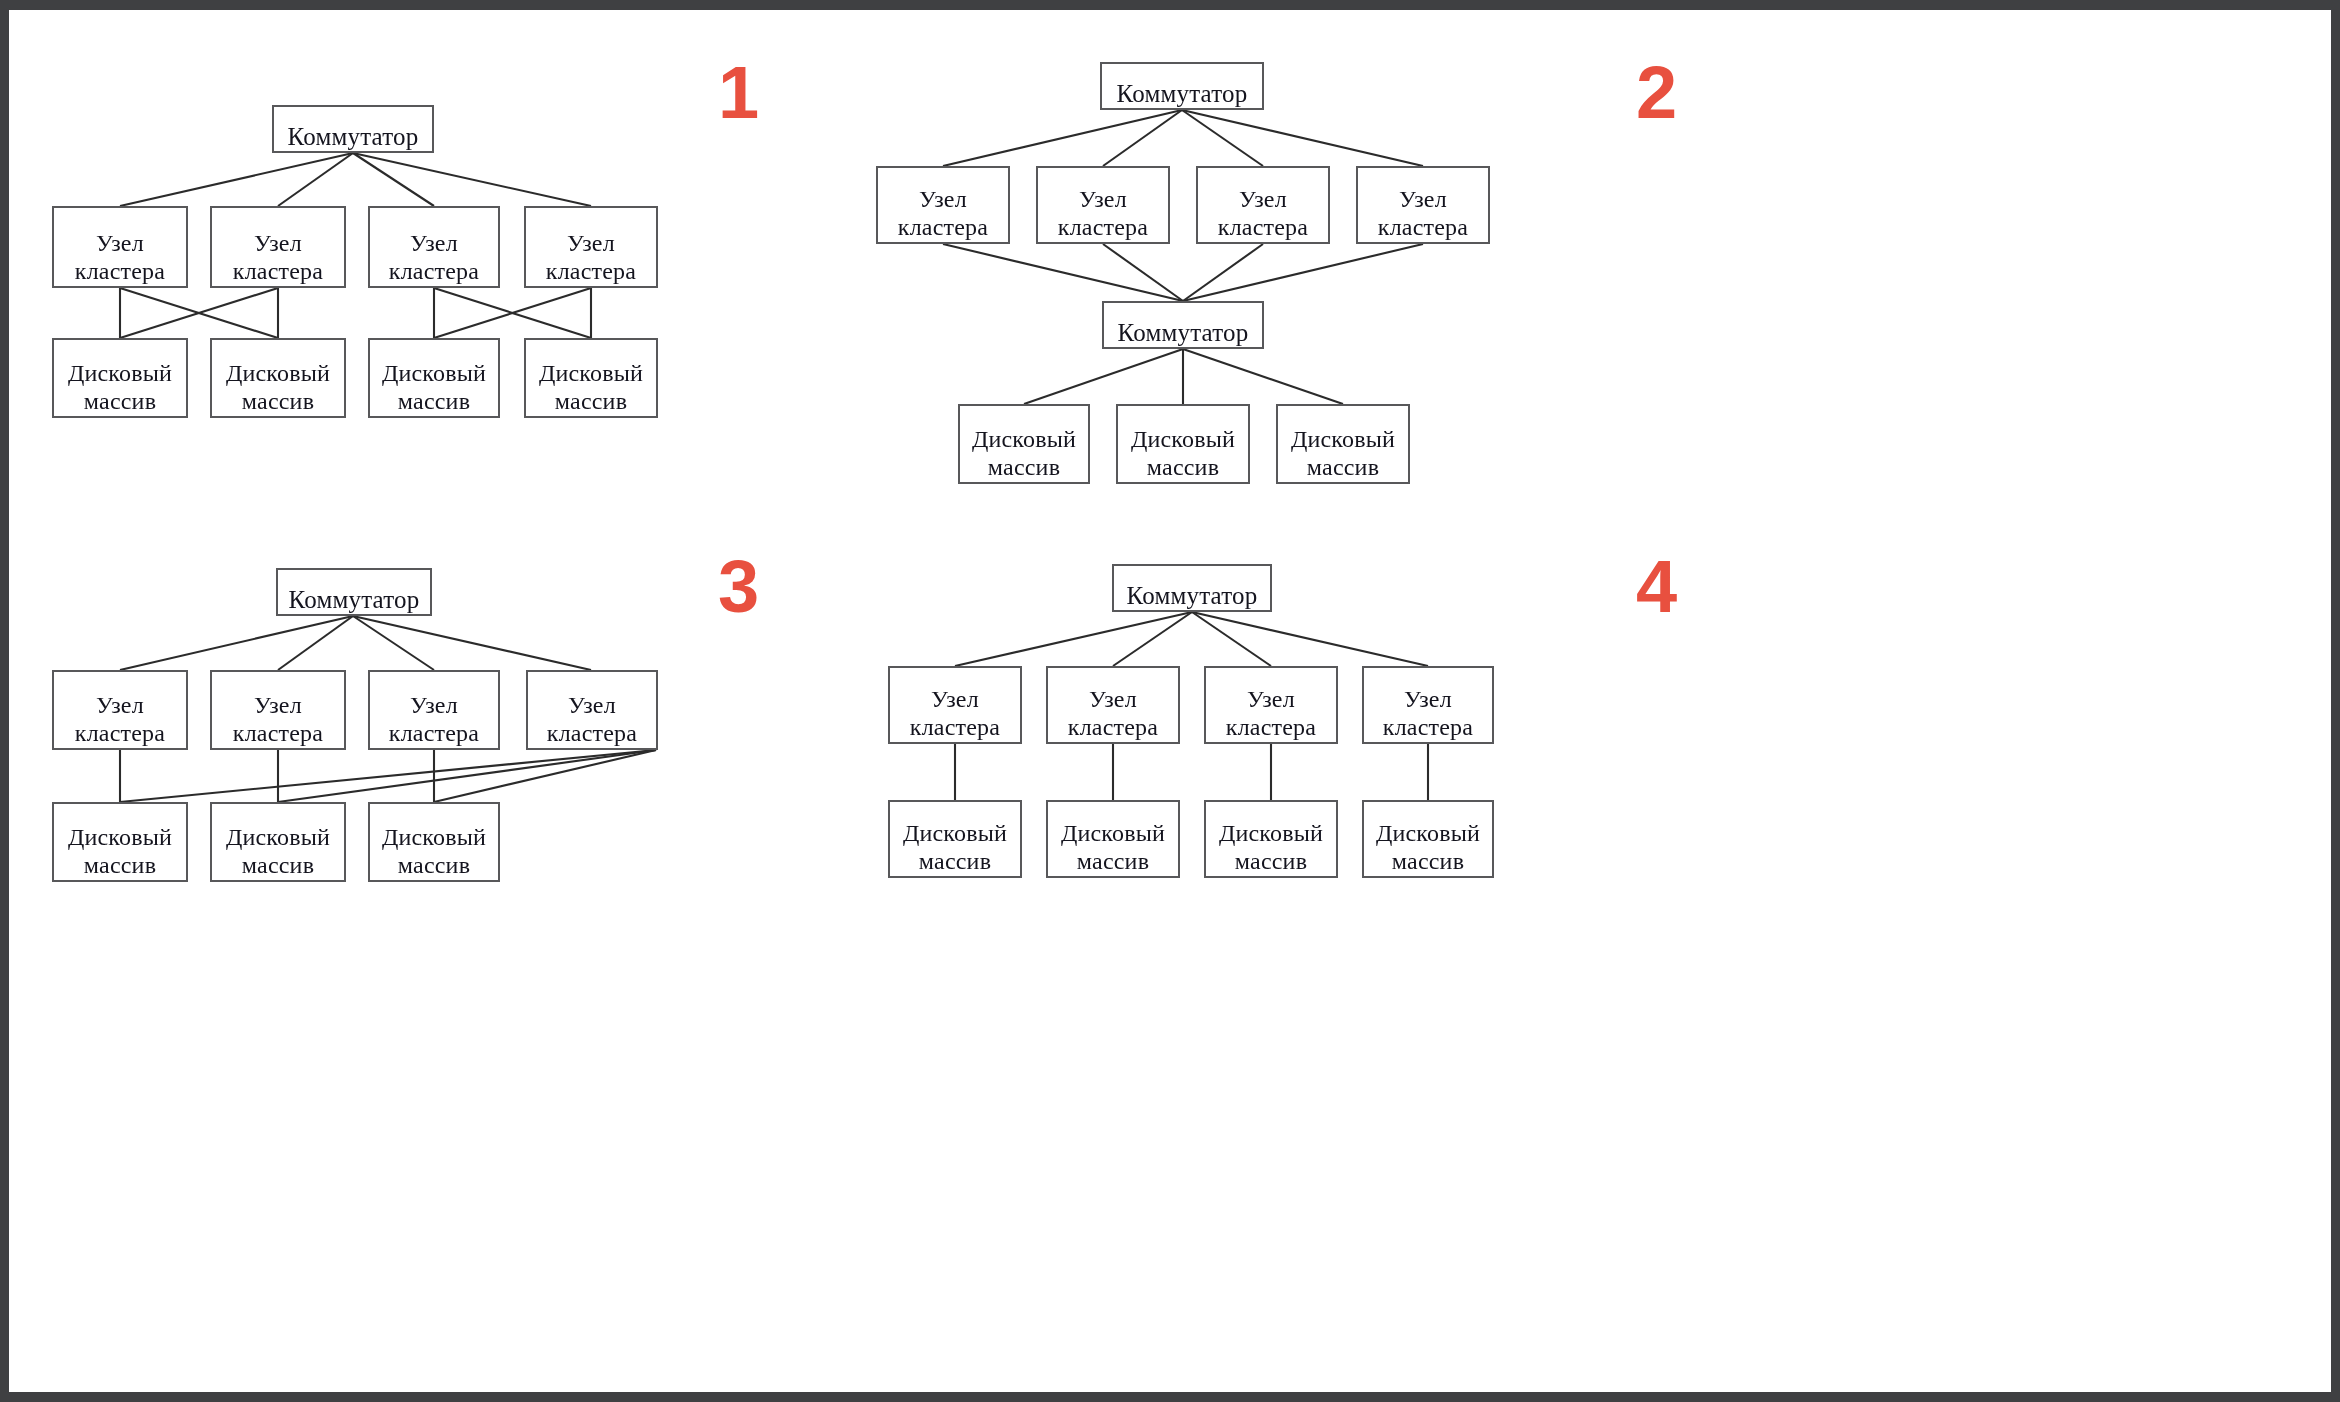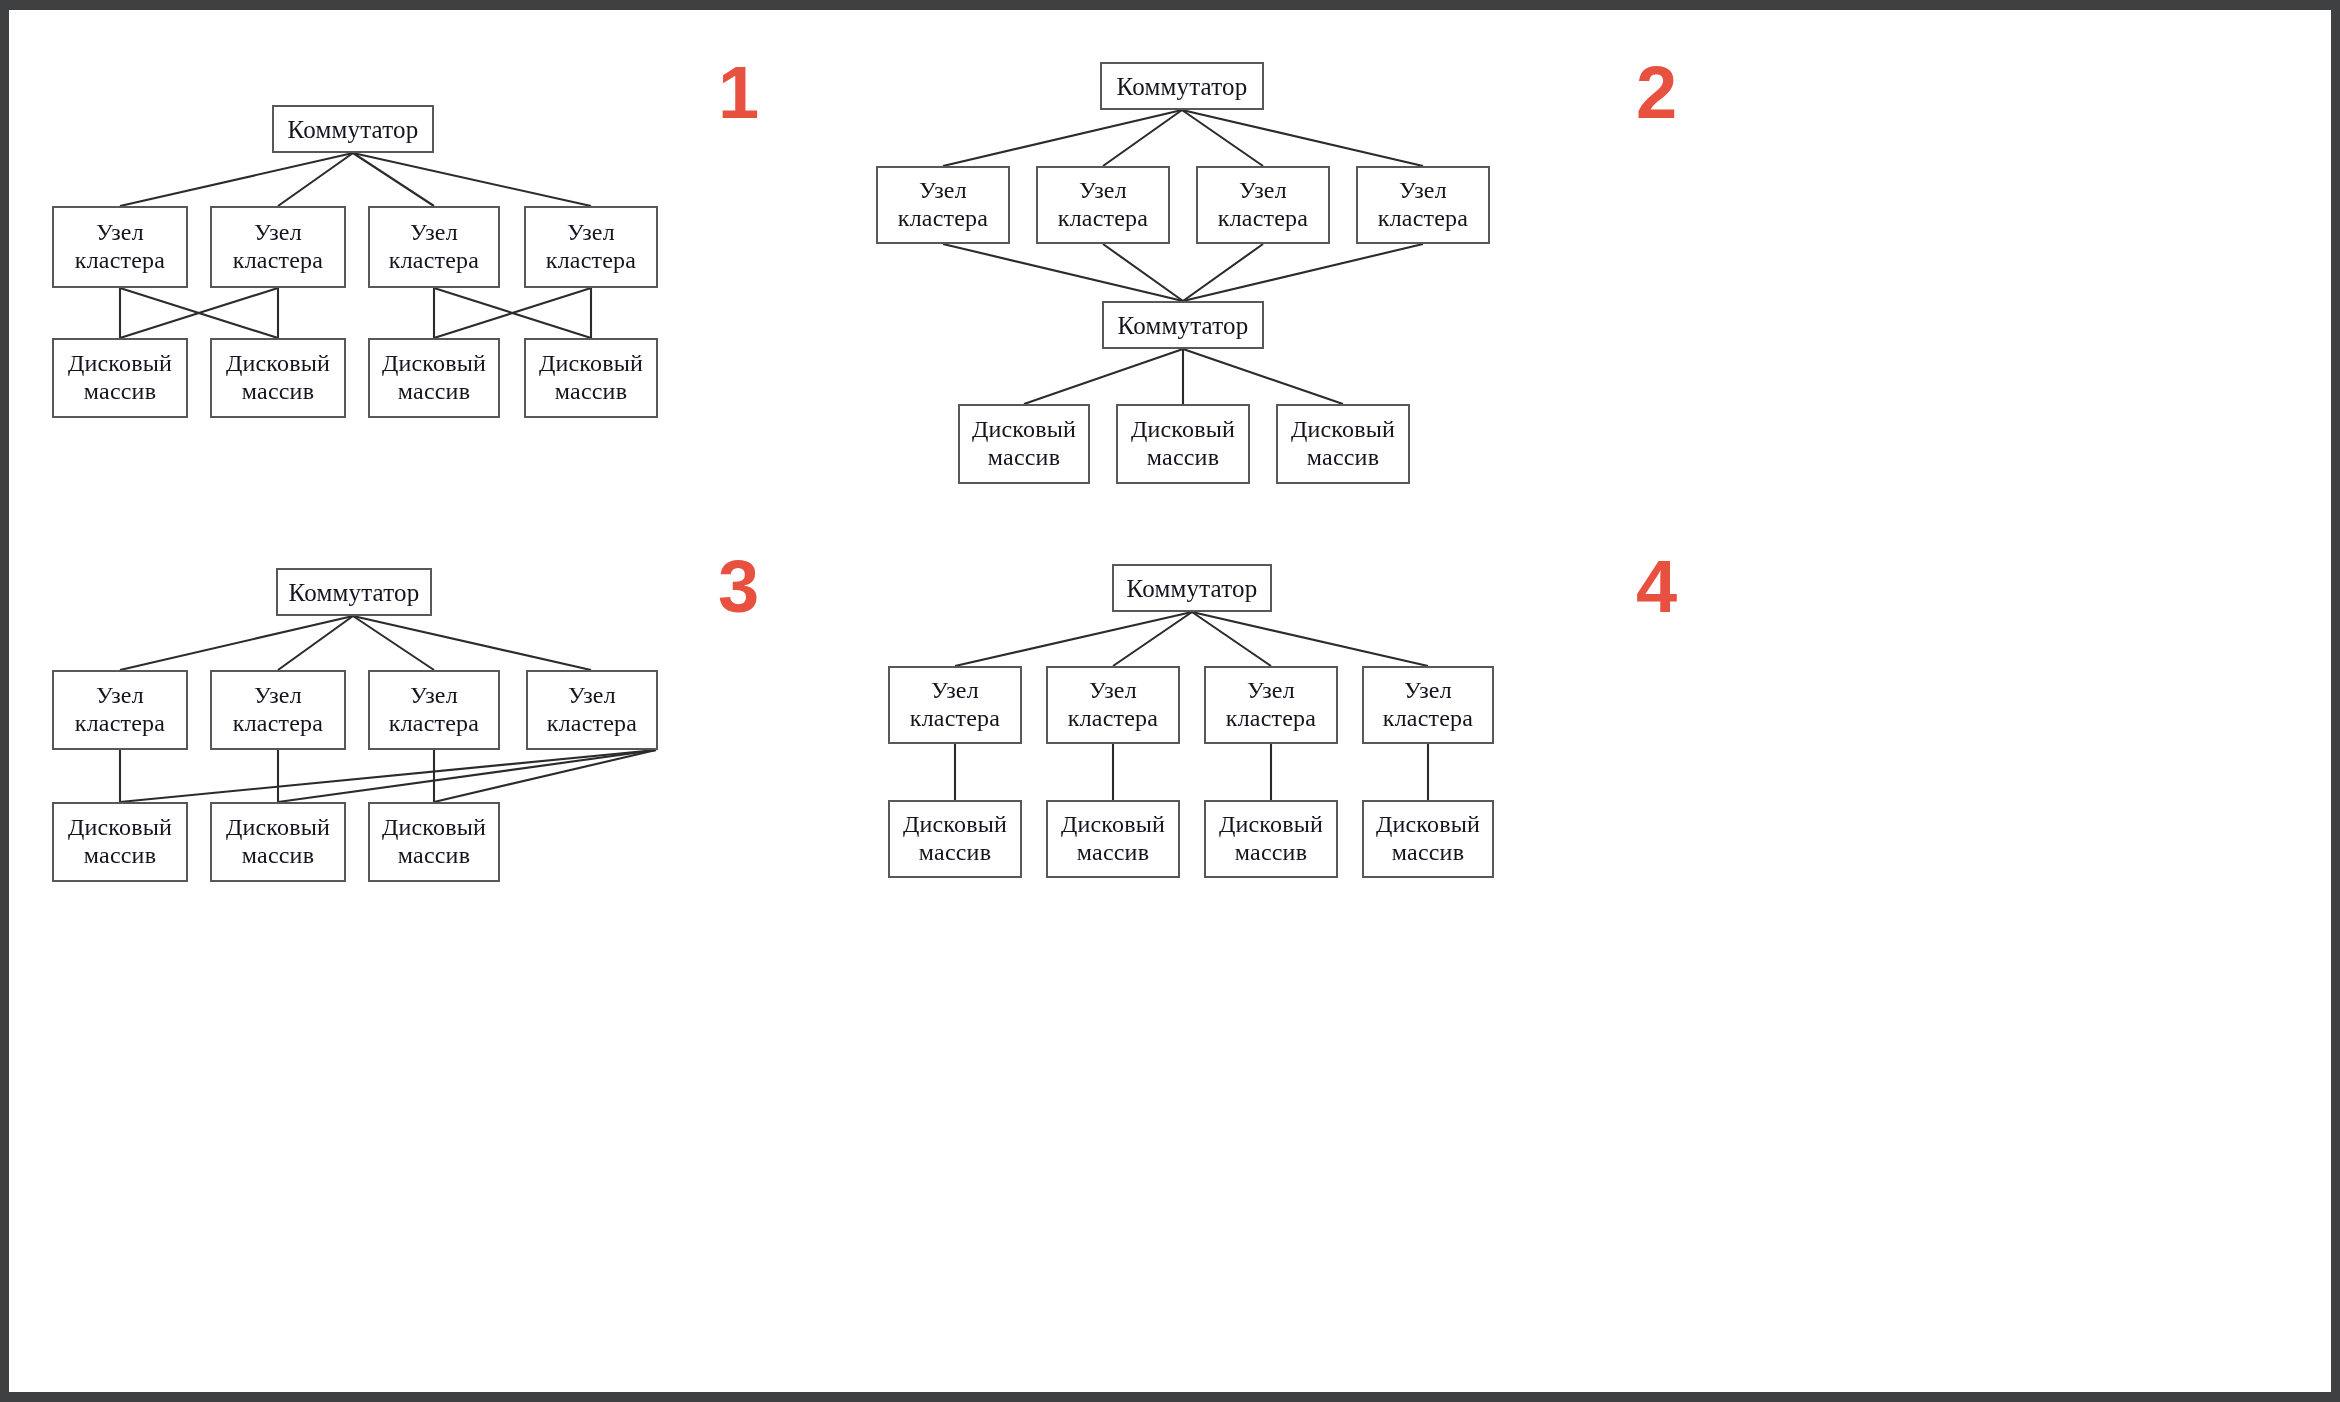--- a/index.html
+++ b/index.html
@@ -41,21 +41,21 @@
     stroke: #2b2b2b;
     stroke-width: 2.1;
     fill: none;
   }
   .node-box {
     position: absolute;
     box-sizing: border-box;
     border: 2px solid #58585a;
     background: #ffffff;
     display: flex;
-    align-items: center;
+    align-items: flex-end;
     justify-content: center;
     text-align: center;
     color: #14141e;
     line-height: 1.16;
     letter-spacing: 0.2px;
     z-index: 3;
   }
   .node-box .lbl {
     display: block;
     white-space: pre-line;

